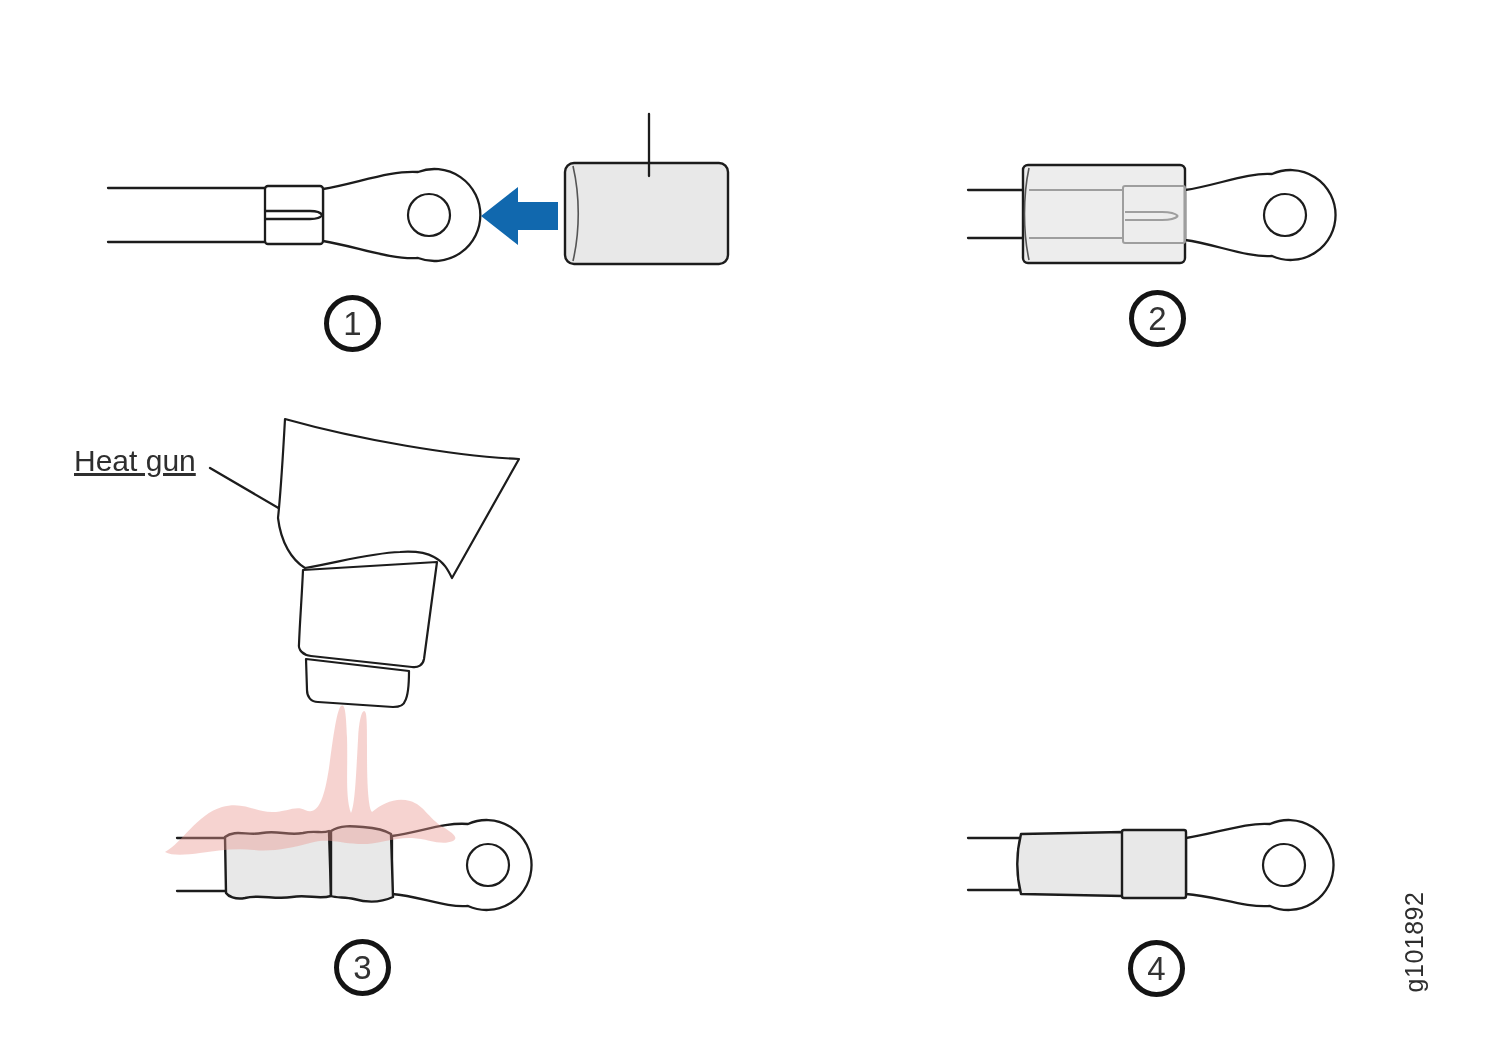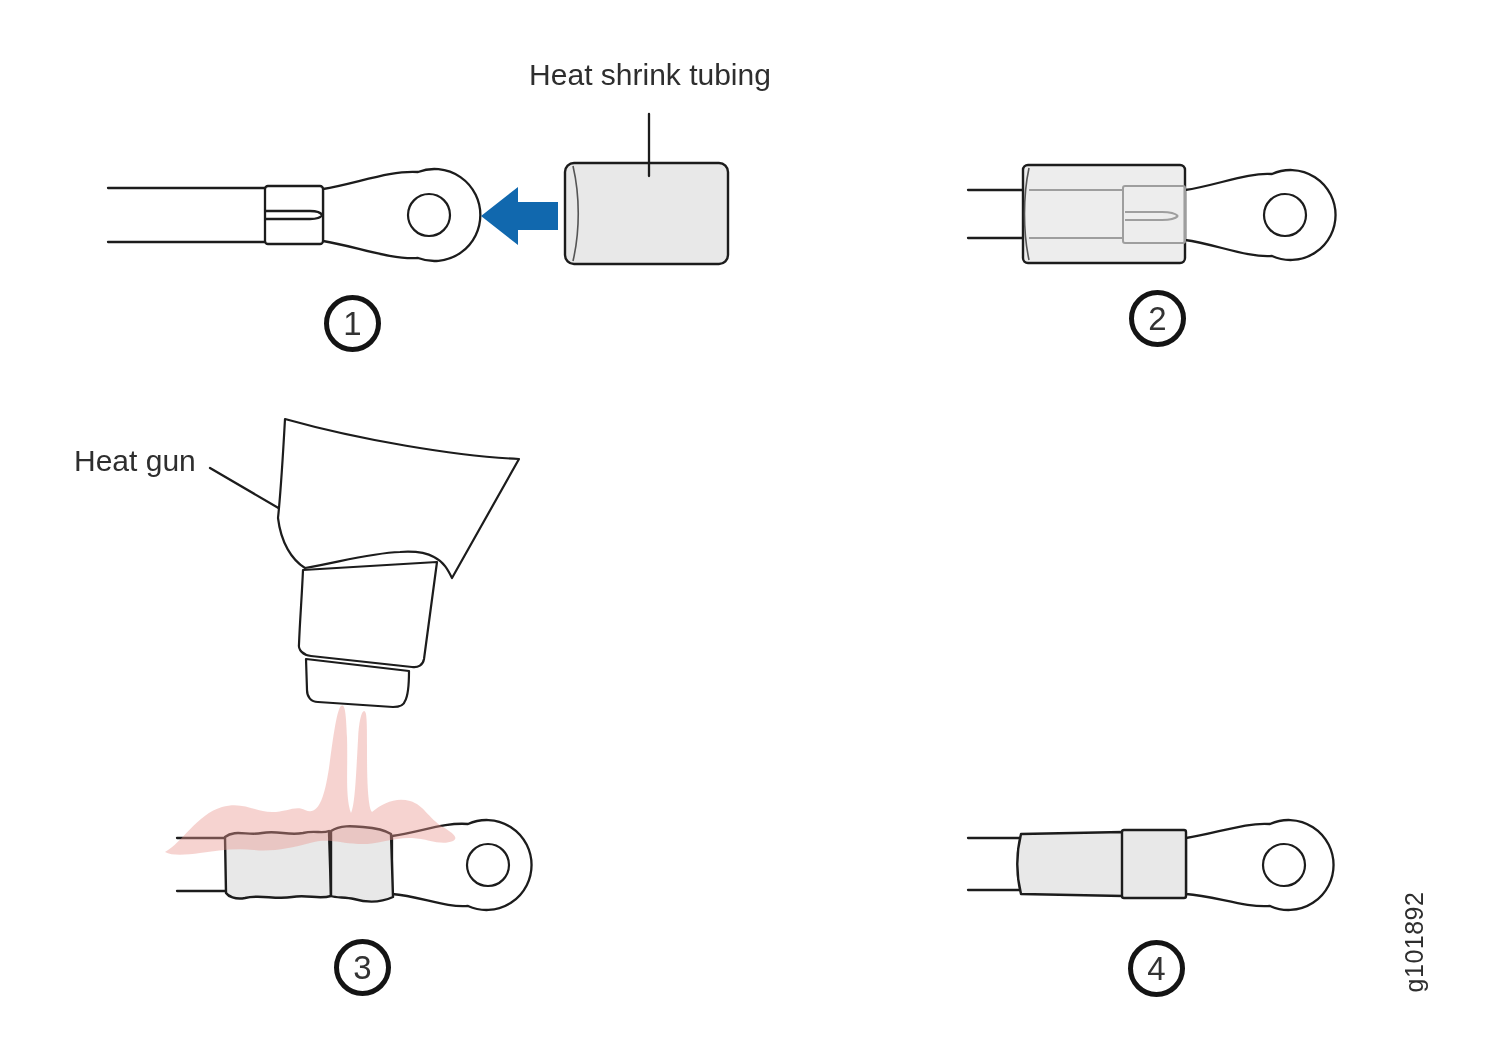--- a/index.html
+++ b/index.html
@@ -13,21 +13,21 @@
   .k    { fill:none; stroke:#1c1c1c; stroke-width:2.3; stroke-linecap:round; }
   .wf   { fill:#ffffff; stroke:#1c1c1c; stroke-width:2.3; stroke-linejoin:round; }
   .hole { fill:#ffffff; stroke:#1c1c1c; stroke-width:2.2; }
   .gry  { fill:none; stroke:#9e9e9e; stroke-width:2; }
   .edge { fill:none; stroke:#555555; stroke-width:1.6; }
   .tube { stroke:#1c1c1c; stroke-width:2.4; stroke-linejoin:round; }
   .gun  { fill:#ffffff; stroke:#1c1c1c; stroke-width:2.2; stroke-linejoin:round; }
 
   .label { position:absolute; color:#2e2e2e; font-size:30px; white-space:nowrap; }
   .label-tubing { left:500px; top:58px; width:300px; text-align:center; }
-  .label-gun { left:74px; top:444px; }
+  .label-gun { left:74px; top:444px;text-decoration:underline; }
 
   .step-badge {
     position:absolute; width:57px; height:57px; box-sizing:border-box;
     border:5px solid #141414; border-radius:50%;
     display:flex; align-items:center; justify-content:center;
     font-size:33px; color:#333333; background:#fff;
   }
   .badge-1 { left:324px; top:295px; }
   .badge-2 { left:1129px; top:290px; }
   .badge-3 { left:334px; top:939px; }
@@ -94,21 +94,20 @@
 
     <g>
       <path class="k" d="M968,838 L1020,838 M968,890 L1020,890"></path>
       <path class="wf" d="M1186,838 C1215,834 1245,822 1270,824 A45,45 0 1 1 1270,906 C1245,908 1215,896 1186,894 Z"></path>
       <circle class="hole" cx="1284" cy="865" r="21"></circle>
       <path class="tube" d="M1021,834 L1123,832 L1123,896 L1021,894 C1016,874 1016,854 1021,834 Z" fill="#e8e8e8"></path>
       <rect class="tube" x="1122" y="830" width="64" height="68" rx="2" fill="#e8e8e8"></rect>
     </g>
   </svg>
 
-  <div class="label label-tubing">Heat shrink tubing</div>
   <div class="label label-gun">Heat gun</div>
 
   <div class="step-badge badge-1">
     <span>1</span>
   </div>
   <div class="step-badge badge-2">
     <span>2</span>
   </div>
   <div class="step-badge badge-3">
     <span>3</span>

